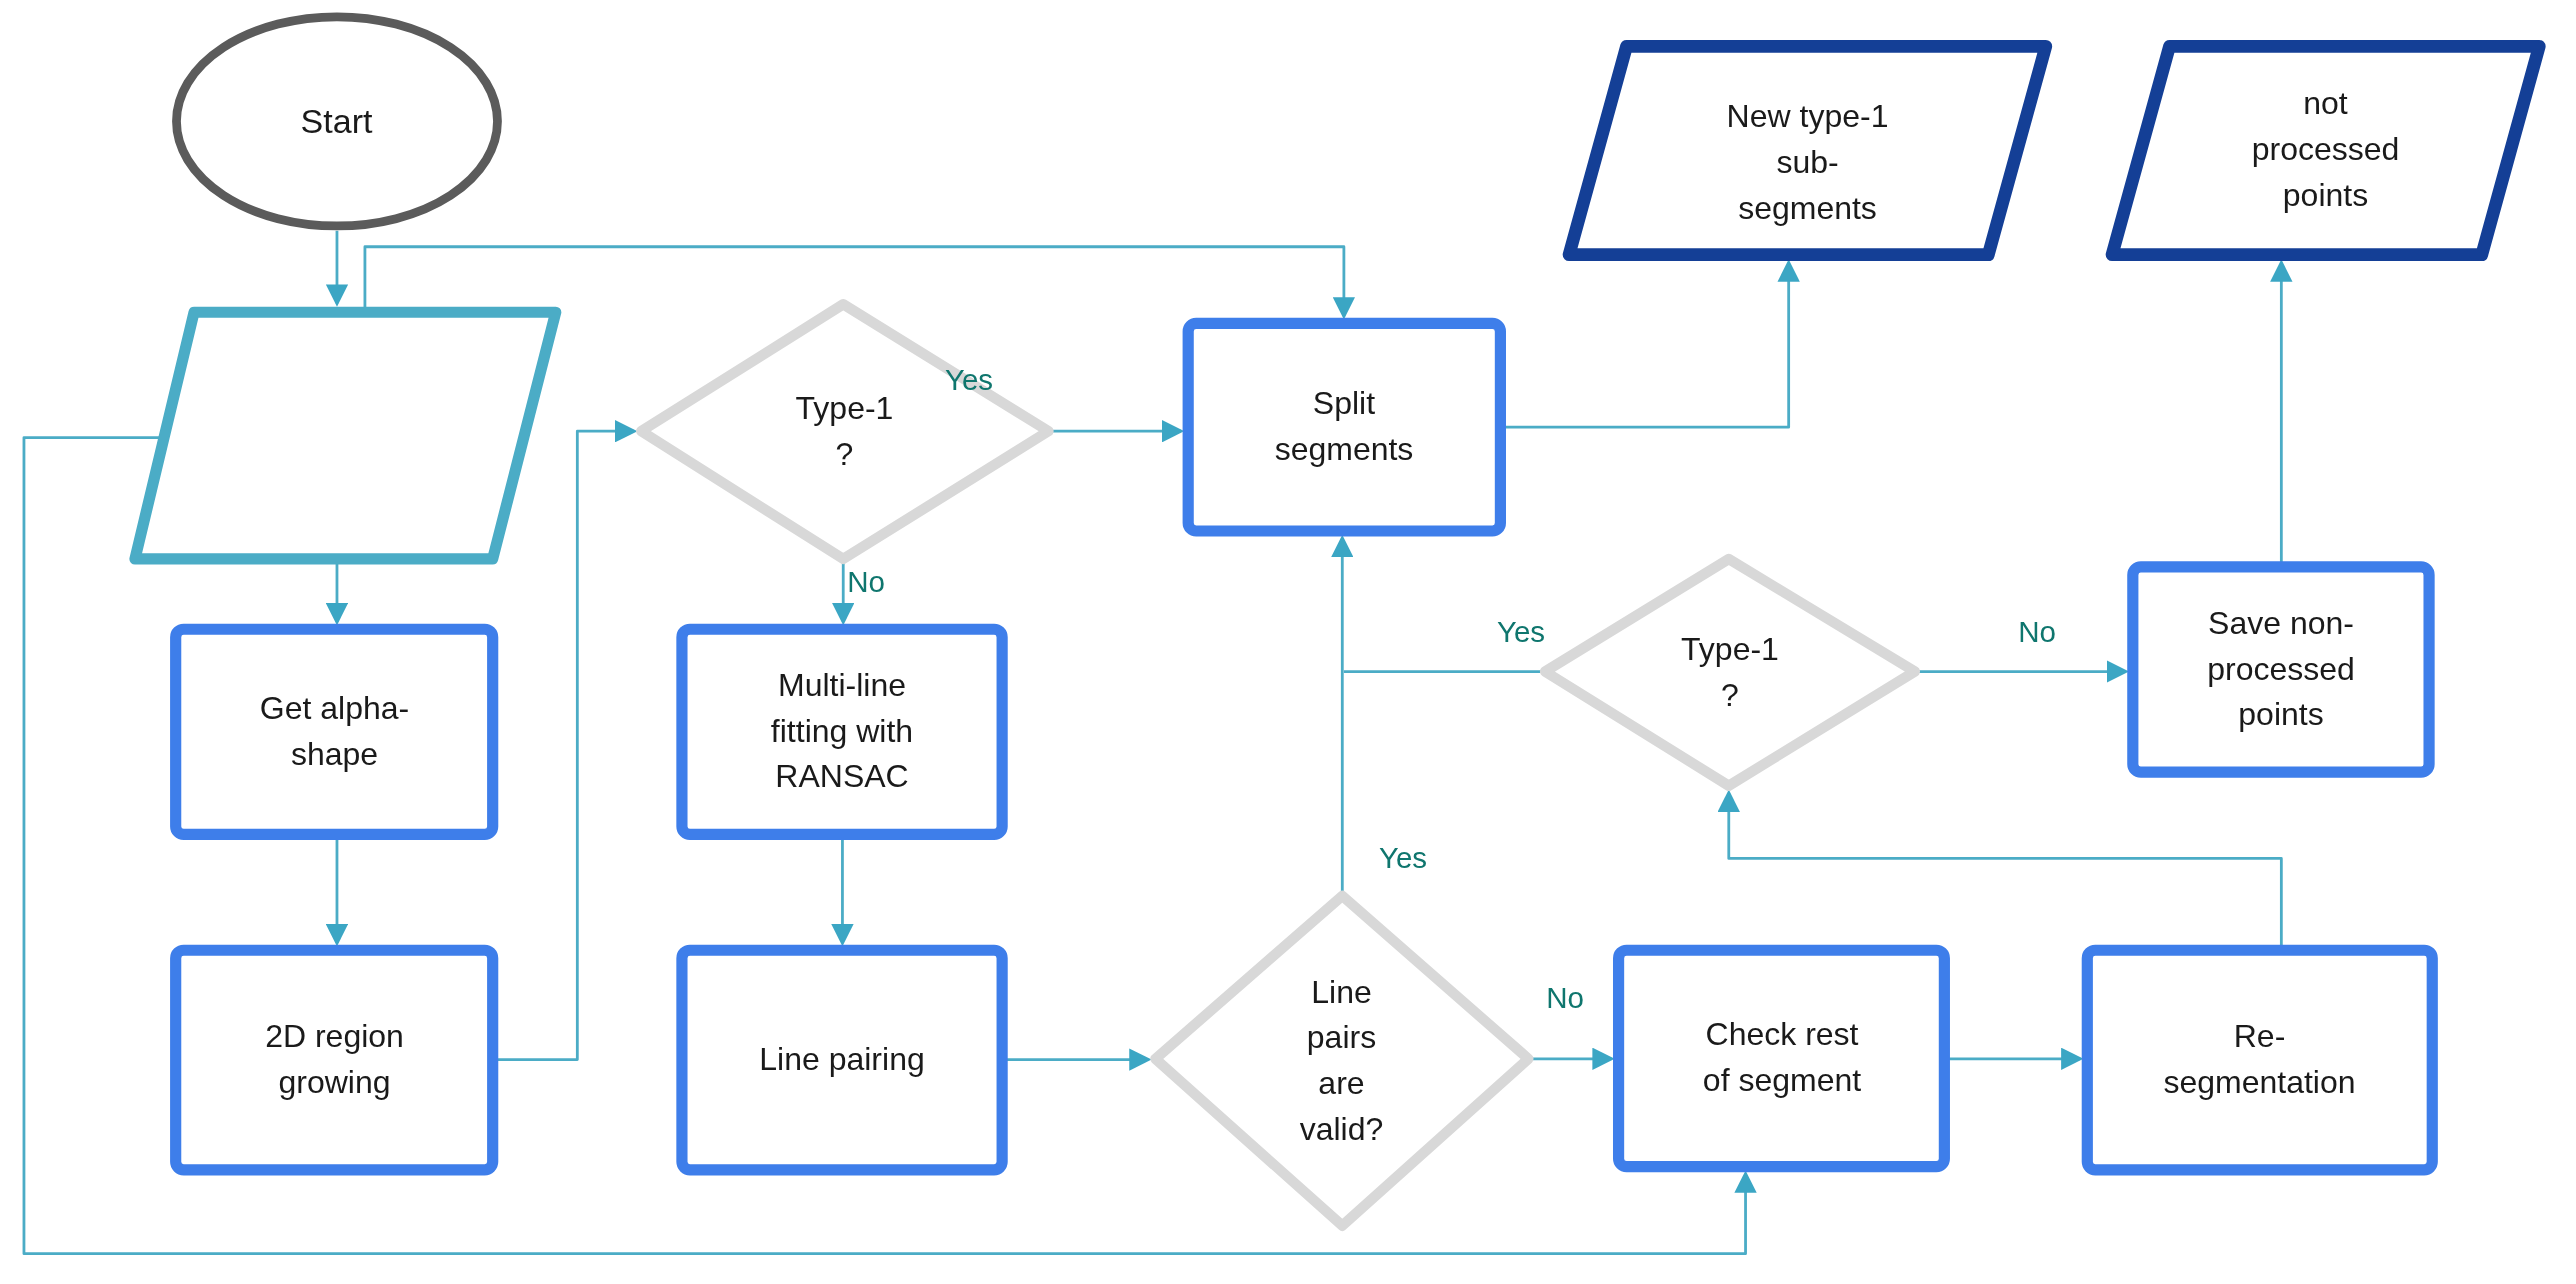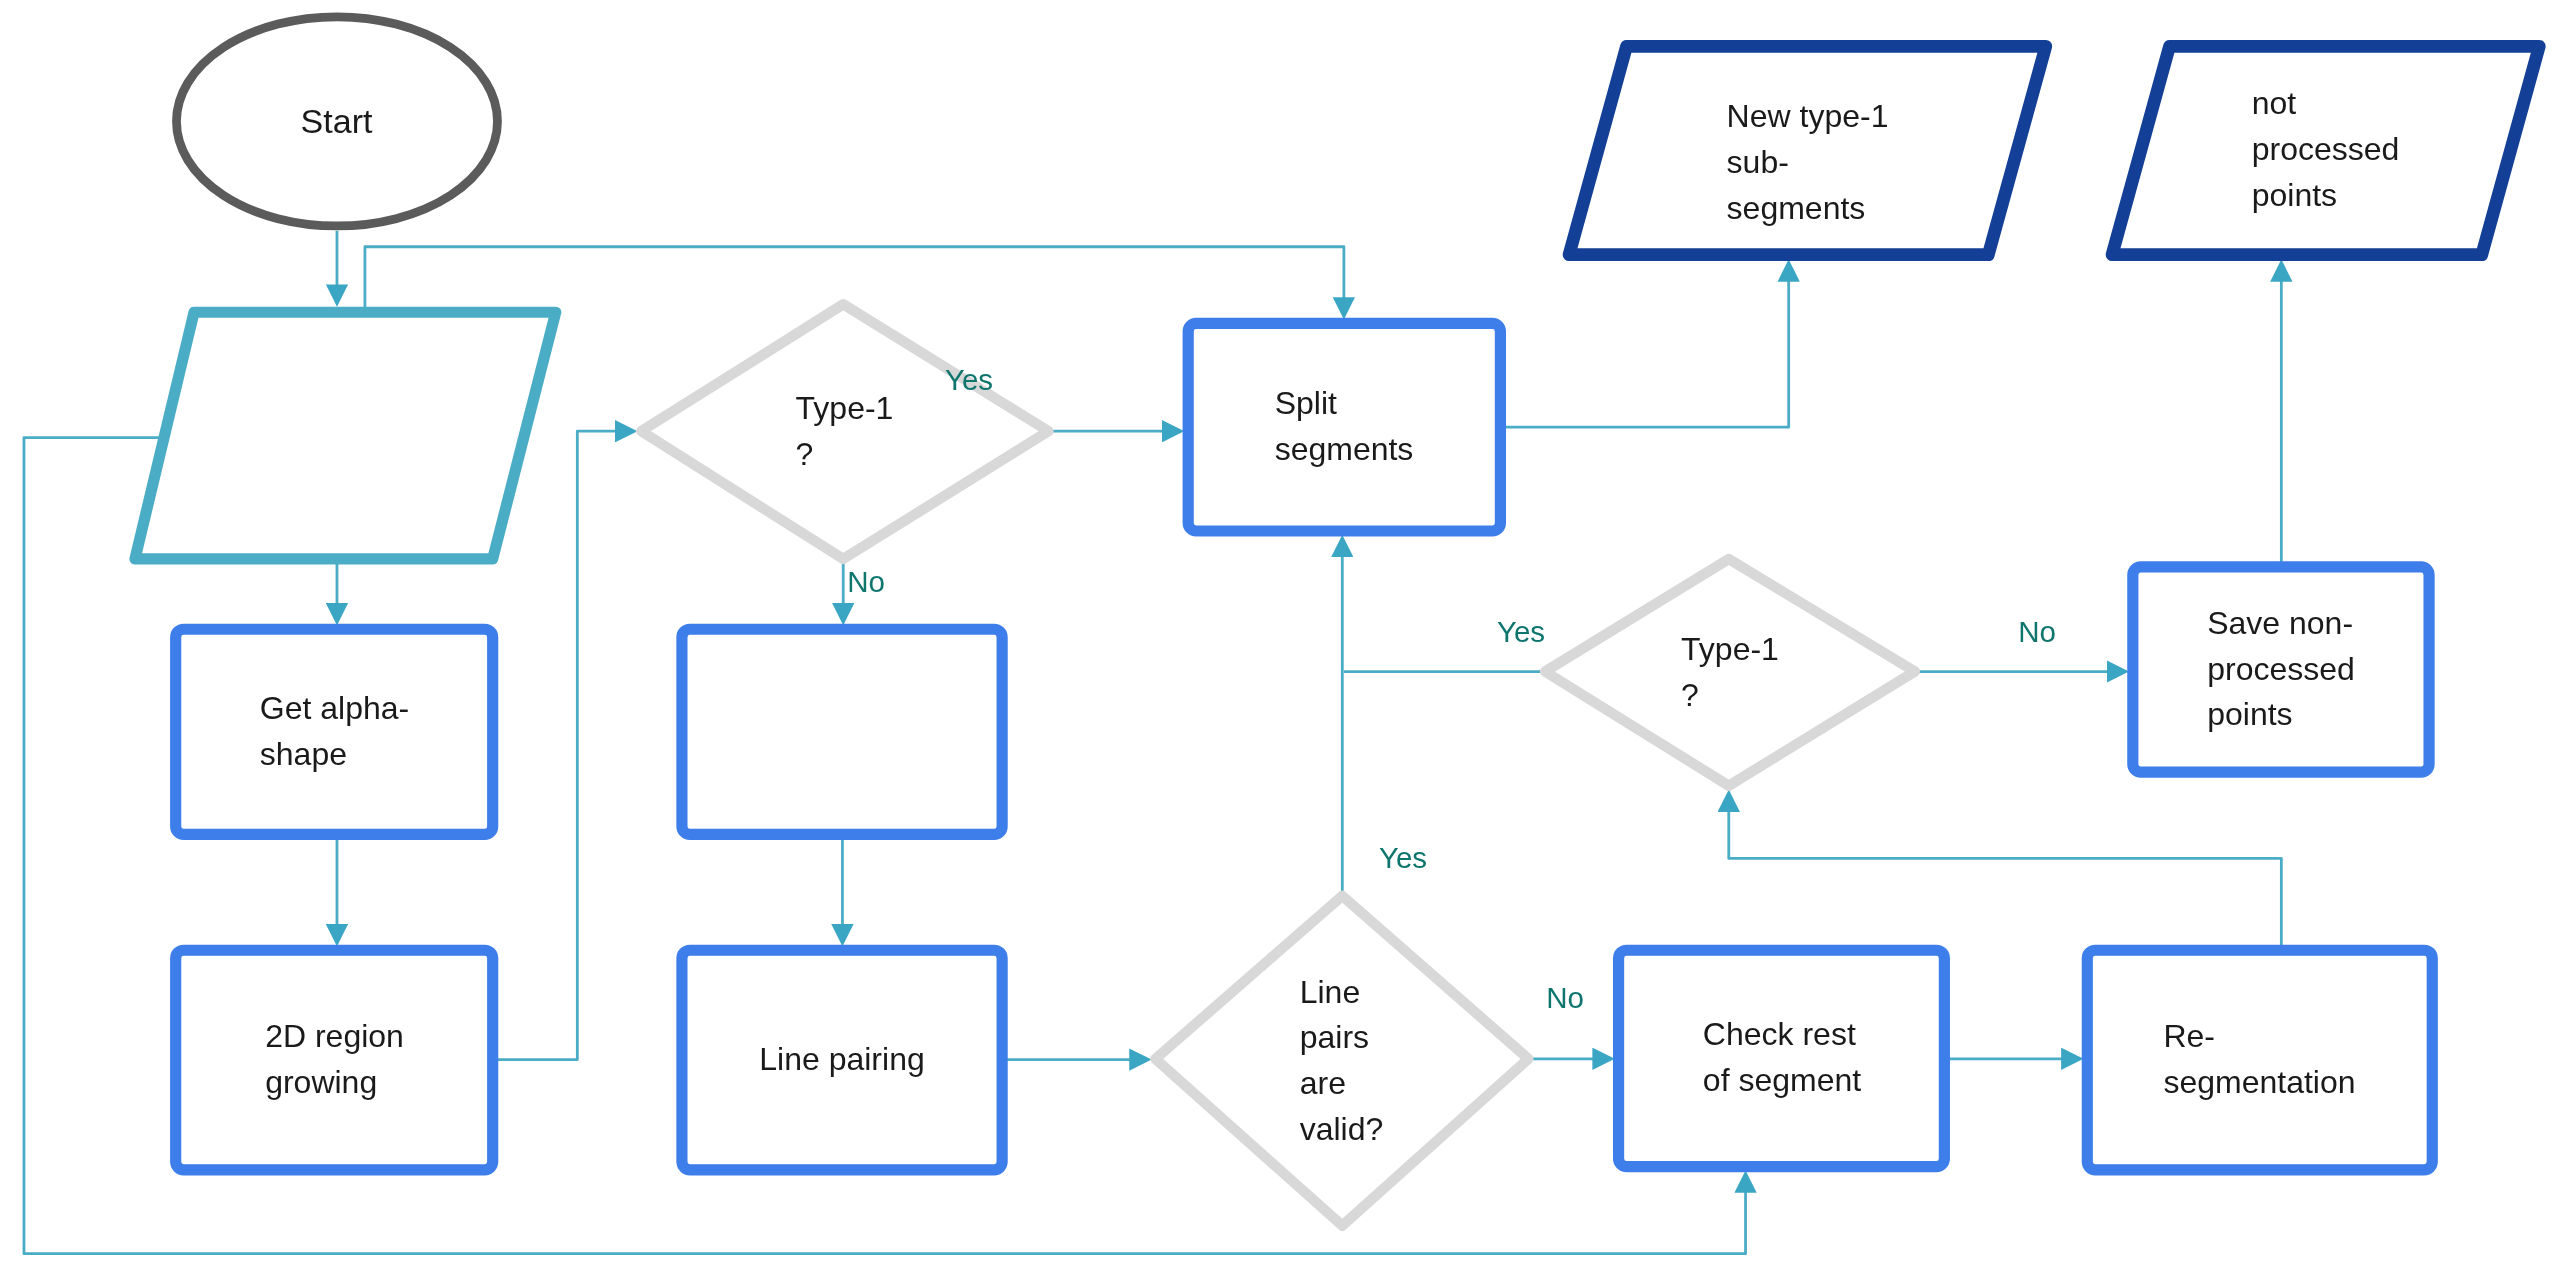--- a/index.html
+++ b/index.html
@@ -10,21 +10,21 @@
     background: #ffffff;
     font-family: "Liberation Sans", sans-serif;
     overflow: hidden;
   }
   .layer { position: absolute; left: 0; top: 0; }
   .node-label {
     position: absolute;
     display: flex;
     align-items: center;
     justify-content: center;
-    text-align: left;
+    text-align: center;
     white-space: pre-line;
     color: #1a1a1a;
     font-size: 32px;
     line-height: 1.43;
     pointer-events: none;
   }
   .start-label { font-size: 34px; }
   .edge-label {
     position: absolute;
     transform: translate(-50%, -50%);
@@ -103,20 +103,23 @@
 
   <div class="node-label" style="left:176px; top:629px; width:317px; height:205px;">Get alpha-
 shape</div>
 
   <div class="node-label" style="left:176px; top:950px; width:317px; height:220px;">2D region
 growing</div>
 
   <div class="node-label" style="left:641px; top:304px; width:407px; height:255px;">Type-1
 ?</div>
 
+  <div class="node-label" style="left:682px; top:629px; width:320px; height:205px;">Multi-line
+fitting with
+RANSAC</div>
 
   <div class="node-label" style="left:682px; top:950px; width:320px; height:220px;">Line pairing</div>
 
   <div class="node-label" style="left:1188px; top:323px; width:312px; height:208px;">Split
 segments</div>
 
   <div class="node-label" style="left:1569px; top:59px; width:477px; height:208px;">New type-1
 sub-
 segments</div>
 

